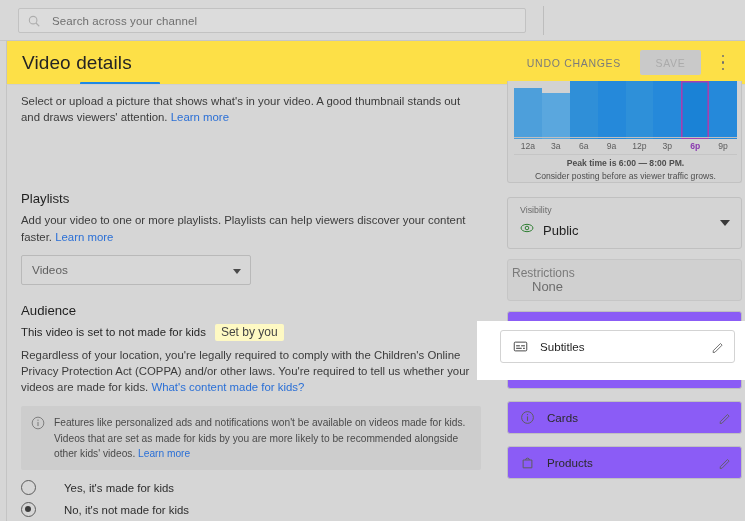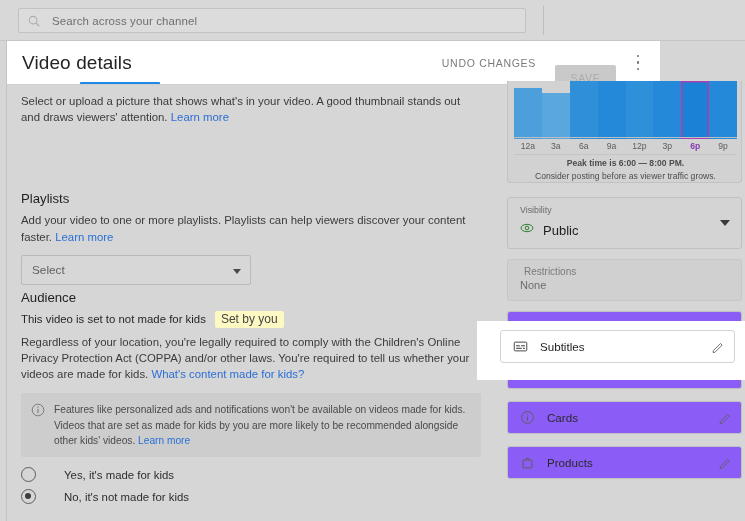--- a/index.html
+++ b/index.html
@@ -44,22 +44,22 @@
   }
   .topbar-divider {
     position: absolute; left: 543px; top: 6px;
     width: 1px; height: 29px;
     background: #bdbdbd;
   }
 
   
   .page-header {
     position: absolute; left: 6px; top: 41px;
-    width: 654px; height: 43px;
-    background: #ffffff;
+    width: 739px; height: 43px;
+    background: #fde047;
     border-left: 1px solid #c4c4c4;
   }
   .page-title {
     position: absolute; left: 15px; top: 11px;
     font-size: 19px;
     color: #242424;
     letter-spacing: .1px;
   }
   .undo-changes {
     position: absolute; right: 124px; top: 16px;
@@ -71,21 +71,21 @@
   .save-btn {
     position: absolute; right: 44px; top: 9px;
     width: 61px; height: 25px;
     background: #c9c9c9;
     border: none; border-radius: 2px;
     color: #ababab;
     font-size: 10.5px;
     letter-spacing: .7px;
     font-family: inherit;
     text-transform: uppercase;
-    display: flex; align-items: center; justify-content: center; margin-top: 15px;
+    display: flex; align-items: center; justify-content: center;
   }
   .kebab {
     position: absolute; right: 14px; top: 13px;
     width: 16px; height: 17px;
     display: flex; flex-direction: column;
     align-items: center; justify-content: space-between;
     padding: 1px 0;
   }
   .kebab i {
     display: block; width: 2.4px; height: 2.4px;
@@ -262,26 +262,26 @@
   .vis-caret {
     position: absolute; right: 11px; top: 22px;
     width: 0; height: 0;
     border-left: 5px solid transparent;
     border-right: 5px solid transparent;
     border-top: 6px solid #3a3a3a;
   }
 
   .res-card { top: 174px; height: 42px; background: #d0d0d0; border-color: #c6c6c6; }
   .res-lbl {
-    position: absolute; left: 16px; top: 6px;
-    font-size: 10px; color: #7a7a7a;
+    position: absolute; left: 4px; top: 6px;
+    font-size: 12px; color: #7a7a7a;
   }
   .res-val {
-    position: absolute; left: 12px; top: 19px;
-    font-size: 11px; color: #6d6d6d;
+    position: absolute; left: 24px; top: 19px;
+    font-size: 13px; color: #6d6d6d;
   }
 
   .feat-card {
     height: 33px;
     display: flex; align-items: center;
     padding: 0 9px 0 12px;
     background: #8b5cf6;
   }
   .feat-card .fi { width: 15px; height: 15px; flex: 0 0 15px; }
   .feat-card .fl { margin-left: 12px; font-size: 11.6px; color: #2b2b2b; }
@@ -353,25 +353,25 @@
       </div>
 
       <div class="thumb-gap"></div>
 
       <div class="section-h">Playlists</div>
       <div class="para">
         <span>Add your video to one or more playlists. Playlists can help viewers discover your content faster.</span>
         <a class="lnk" href="#">Learn more</a>
       </div>
       <div class="select-box">
-        <span class="sel-label">Select</span>
+        <span class="sel-label">Videos</span>
         <span class="caret"></span>
       </div>
 
-      <div class="section-h" style="margin-top:5px">Audience</div>
+      <div class="section-h" style="margin-top:18px">Audience</div>
 
       <div class="aud-line">
         <span class="txt">This video is set to not made for kids</span>
         <span class="badge">Set by you</span>
       </div>
 
       <div class="para" style="max-width:466px">
         <span>Regardless of your location, you're legally required to comply with the Children's Online Privacy Protection Act (COPPA)</span>
         <span>and/or other laws. You're required to tell us whether your videos are made for kids.</span>
         <a class="lnk" href="#">What's content made for kids?</a>

